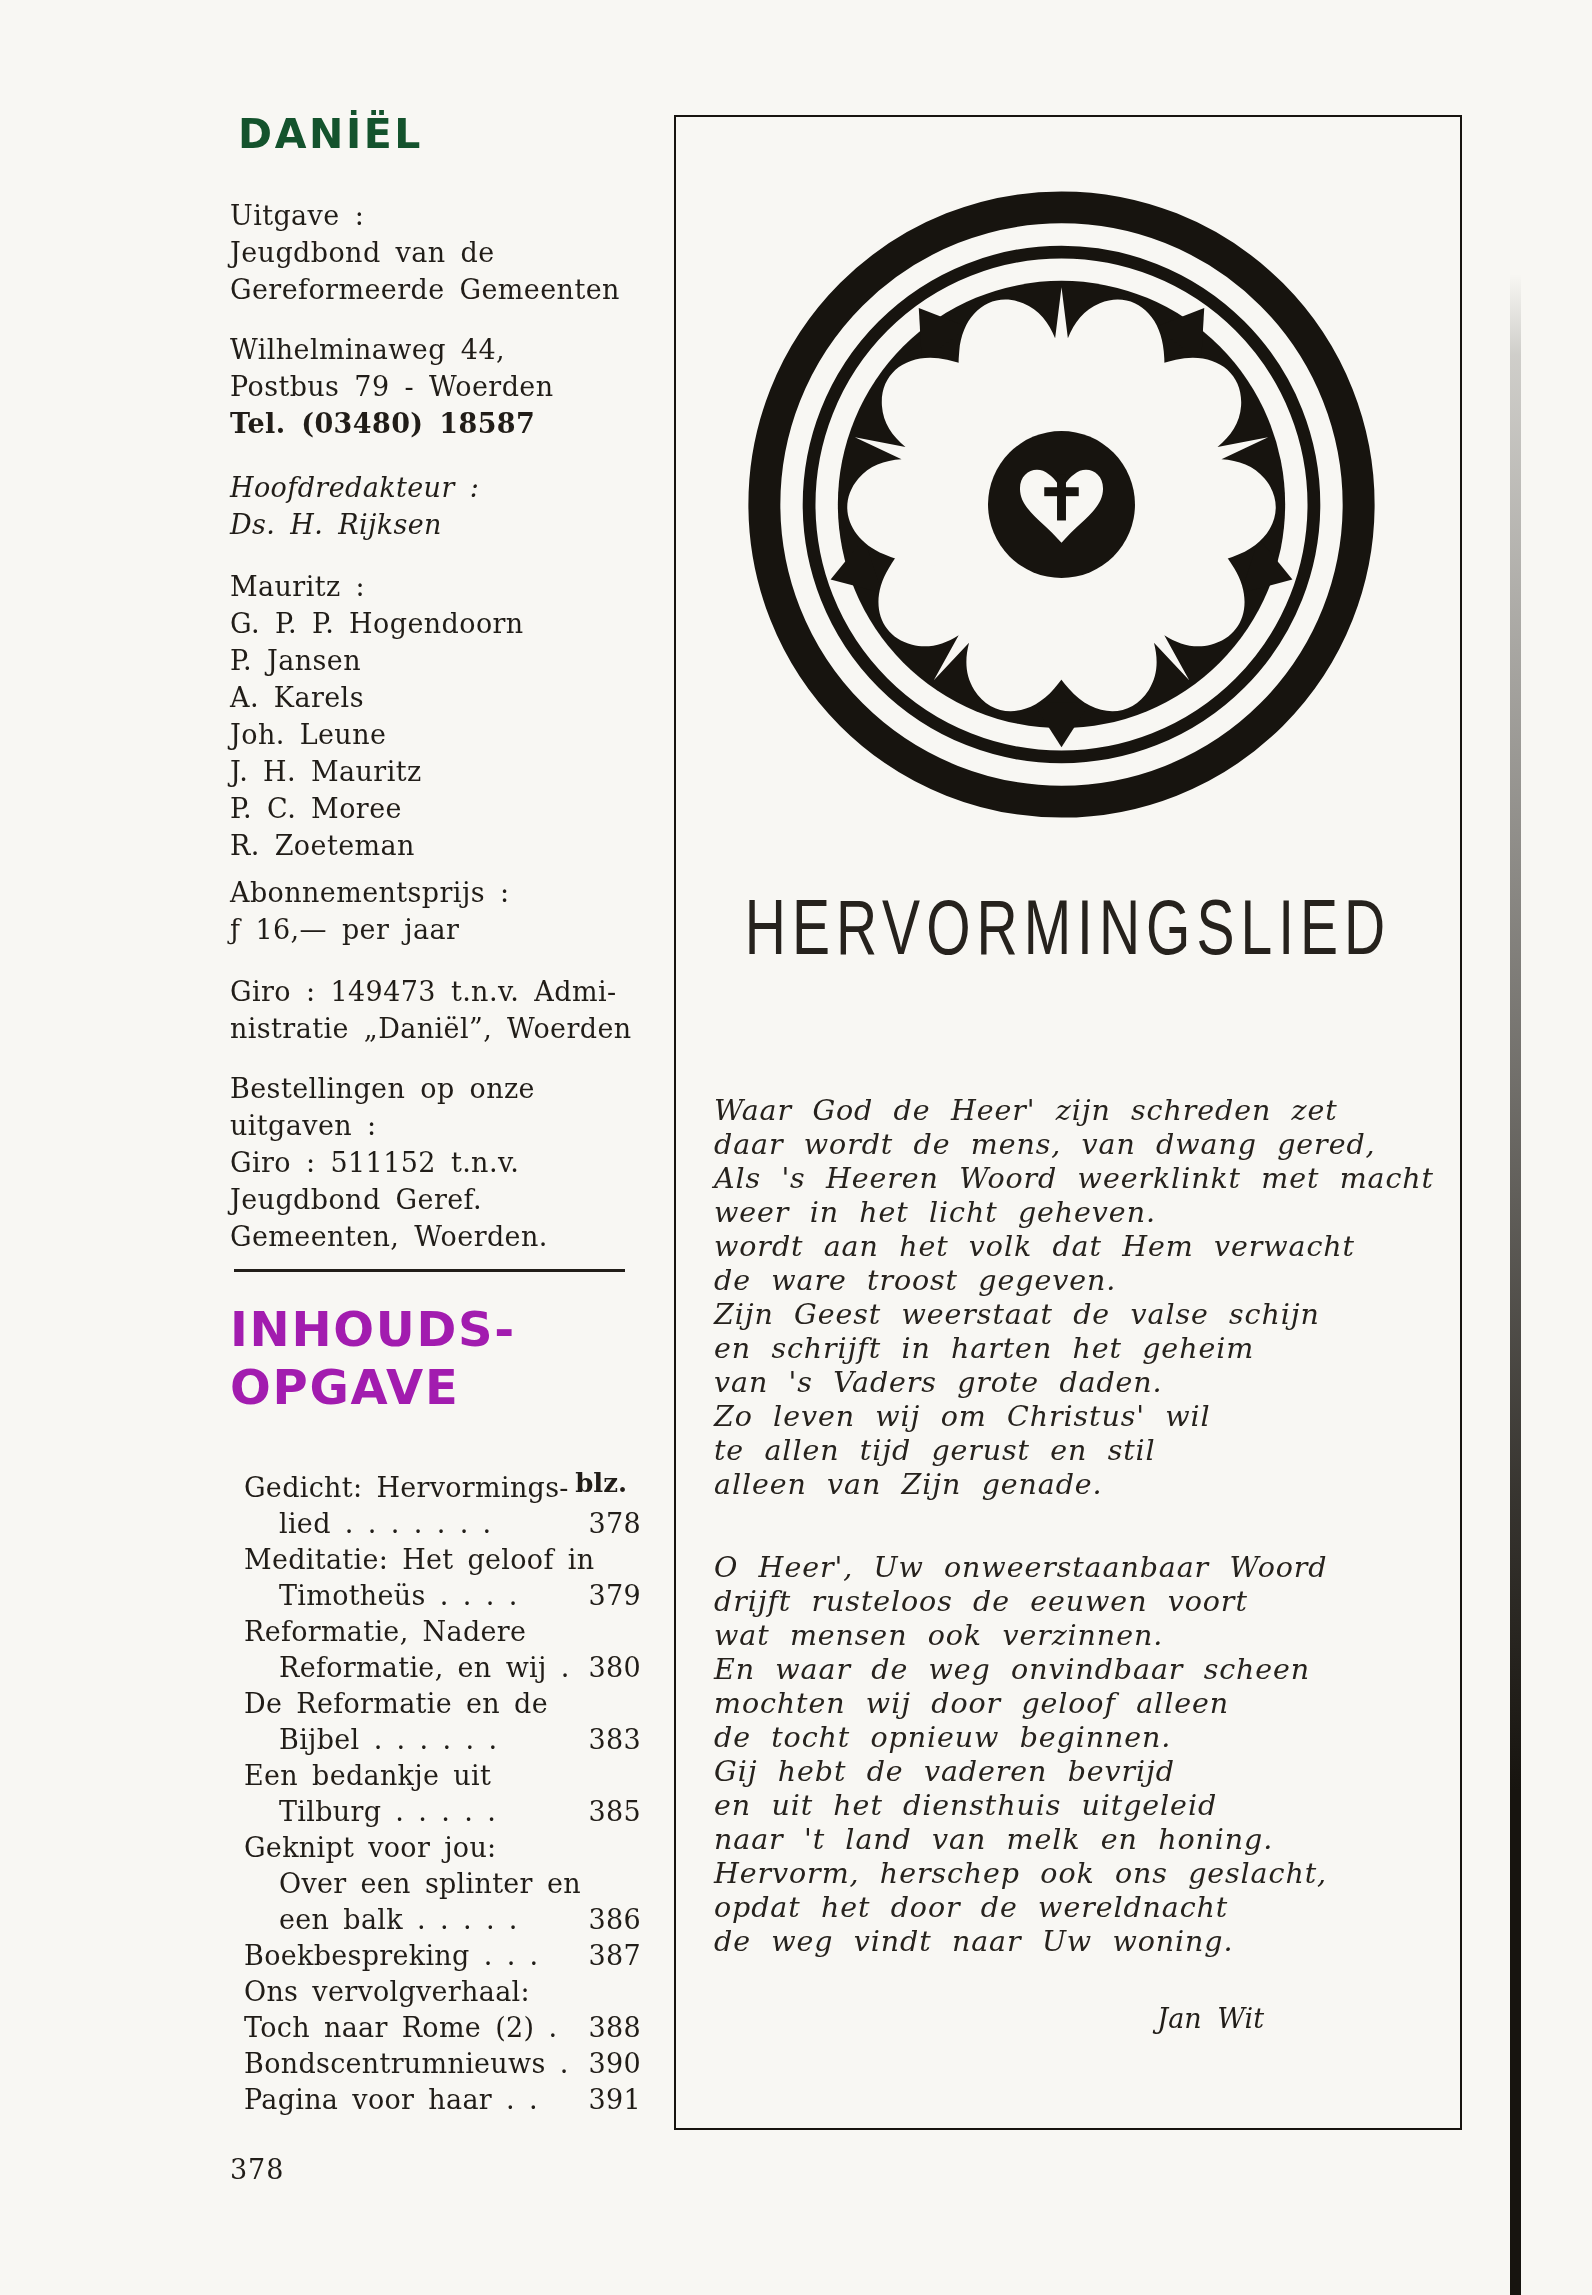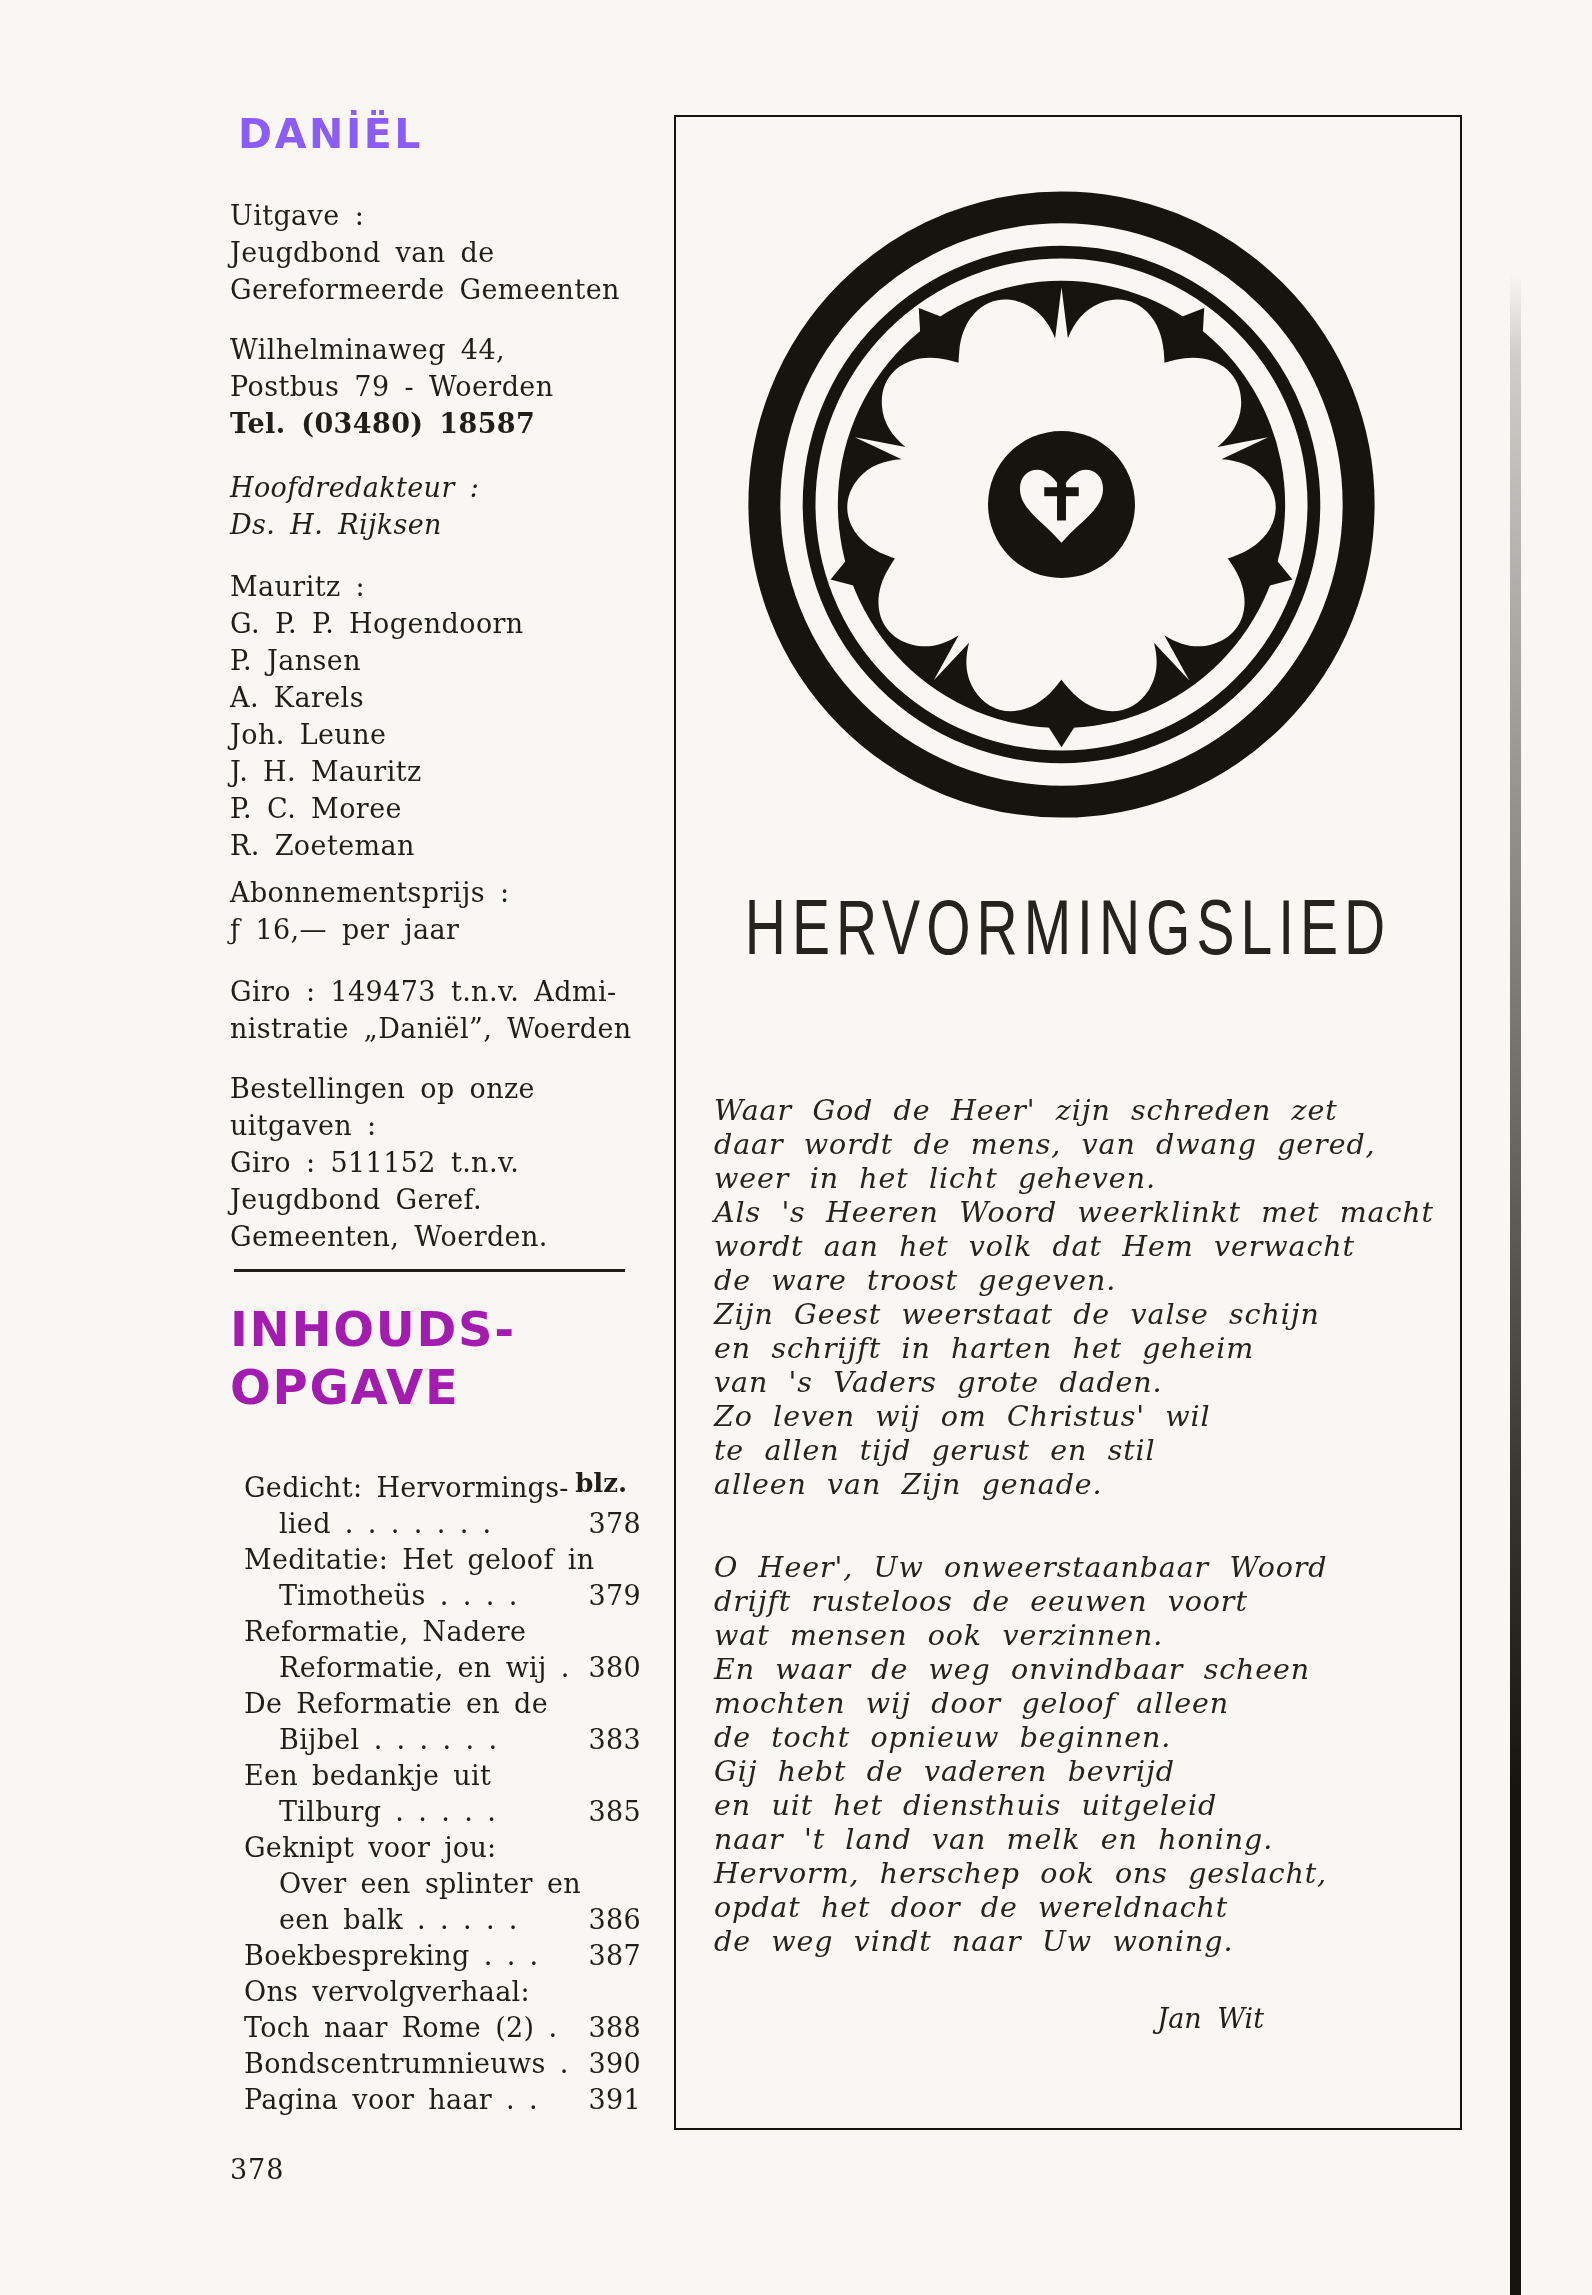--- a/index.html
+++ b/index.html
@@ -11,21 +11,21 @@
     -webkit-font-smoothing:antialiased;
   }
   .page{
     position:relative;width:1592px;height:2295px;overflow:hidden;
     background:#f8f7f3;
   }
   
   .logo{
     position:absolute;left:238px;top:110px;
     font-family:"DejaVu Sans","Liberation Sans",sans-serif;
-    font-weight:bold;font-size:41px;letter-spacing:2.6px;color:#8b5cf6;
+    font-weight:bold;font-size:41px;letter-spacing:2.6px;color:#14532d;
   }
   .mblock{
     position:absolute;left:230px;width:414px;
     font-size:27px;line-height:37px;letter-spacing:0.4px;word-spacing:6px;
     color:#211d18;
   }
   .mline.bold{font-weight:bold;}
   .rule{
     position:absolute;left:234px;top:1269px;width:391px;height:2.6px;
     background:#221e19;
@@ -243,22 +243,22 @@
       </g>
     </svg>
 
     <div class="panel-title">
       <span>HERVORMINGSLIED</span>
     </div>
 
     <div class="stanza stanza-1">
         <div>Waar God de Heer' zijn schreden zet</div>
         <div>daar wordt de mens, van dwang gered,</div>
+        <div>Als 's Heeren Woord weerklinkt met macht</div>
         <div>weer in het licht geheven.</div>
-        <div>Als 's Heeren Woord weerklinkt met macht</div>
         <div>wordt aan het volk dat Hem verwacht</div>
         <div>de ware troost gegeven.</div>
         <div>Zijn Geest weerstaat de valse schijn</div>
         <div>en schrijft in harten het geheim</div>
         <div>van 's Vaders grote daden.</div>
         <div>Zo leven wij om Christus' wil</div>
         <div>te allen tijd gerust en stil</div>
         <div>alleen van Zijn genade.</div>
       </div>
     <div class="stanza stanza-2">

